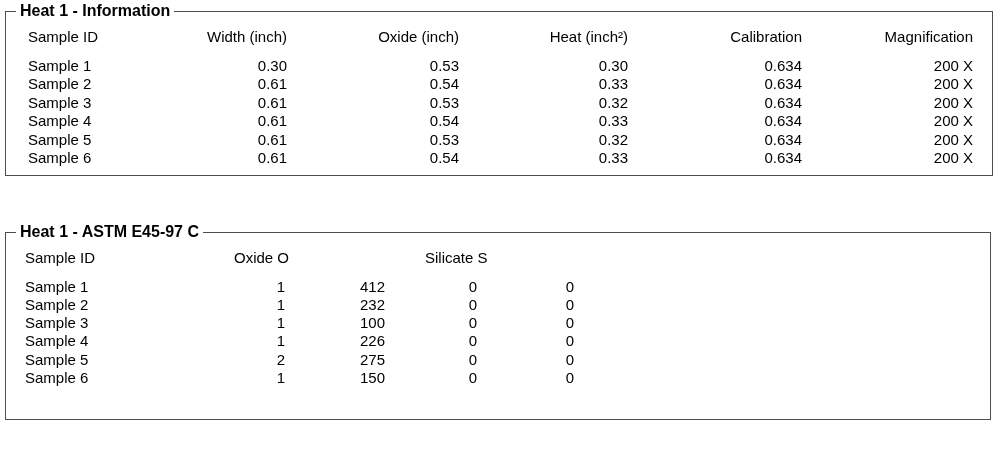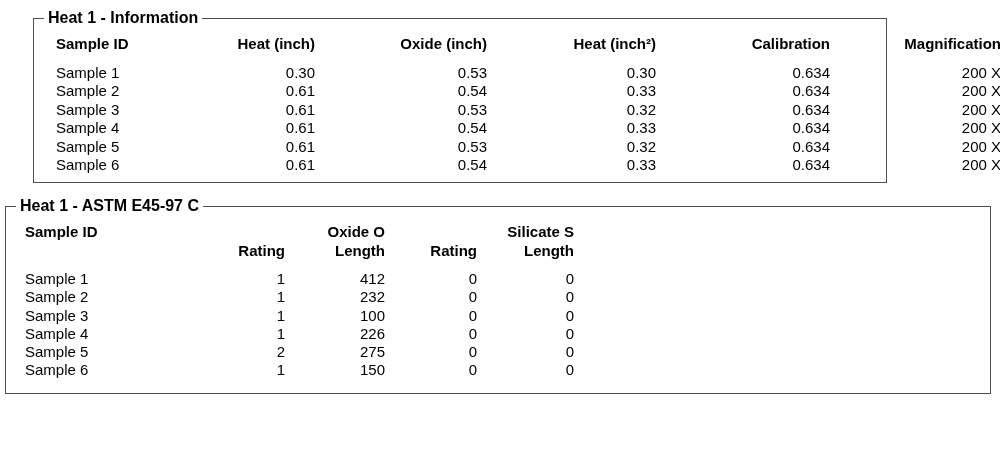--- a/index.html
+++ b/index.html
@@ -8,41 +8,41 @@
     background:#ffffff; color:#000000;
     position:relative; overflow:hidden;
     font-family:"Liberation Sans", sans-serif;
   }
   .panel {
     position:absolute; left:5px;
     border:1px solid #4d4d4d;
     background:#ffffff;
     box-sizing:border-box;
   }
-  #panel-info { top:18px; width:854px; height:165px;margin-left:28px; }
-  #panel-astm { top:206px; width:986px; height:188px; }
+  #panel-info { top:11px; width:988px; height:165px; }
+  #panel-astm { top:232px; width:986px; height:188px; }
   .legend {
     position:absolute; top:-11px; left:10px;
     background:#ffffff; padding:0 4px;
     font-weight:bold; font-size:16px; line-height:20px;
     white-space:nowrap;
   }
   table {
     border-collapse:collapse; table-layout:fixed;
     width:100%; margin-top:16px;
   }
   th, td {
     padding:0; margin:0;
     font-size:15px; font-weight:normal;
     white-space:nowrap; overflow:hidden;
   }
-  th { font-weight:bold; }
+  th { font-weight:normal; }
   .l { text-align:left; }
   .r { text-align:right; }
-  .c { text-align:right; }
+  .c { text-align:left; }
   .lead  { padding-left:22px; }
   .lead2 { padding-left:19px; }
   .hdr-row th { height:29px; vertical-align:top; line-height:18px; }
   .data-row td { height:18.4px; line-height:18.4px; }
   .hdr-row-a th, .hdr-row-b th, .hdr-row-b td { height:18.5px; line-height:18.5px; vertical-align:top; }
   .astm-data td { height:18.3px; line-height:18.3px; }
   .spacer-row td { height:10px; line-height:10px; font-size:1px; }
   .grp-oxide { padding-left:24px; }
   .grp-silicate { padding-left:40px; }
 </style>
@@ -57,21 +57,21 @@
         <col style="width:116px">
         <col style="width:172px">
       <col style="width:169px">
         <col style="width:174px">
         <col style="width:171px">
         <col style="width:19px">
     </colgroup>
     <tbody>
         <tr class="hdr-row">
       <th class="l lead">Sample ID</th>
-      <th class="r">Heat (inch)</th>
+      <th class="r">Width (inch)</th>
       <th class="r">Oxide (inch)</th>
       <th class="r">Heat (inch²)</th>
       <th class="r">Calibration</th>
       <th class="r">Magnification</th>
       <th></th>
     </tr>
     <tr class="data-row">
       <td class="l lead">Sample 1</td>
       <td class="r">0.30</td>
       <td class="r">0.53</td>
@@ -140,28 +140,20 @@
         <col style="width:97px">
         <col style="width:416px">
     </colgroup>
     <tbody>
         <tr class="hdr-row-a">
       <th class="l lead2">Sample ID</th>
       <th class="c grp-oxide" colspan="2">Oxide O</th>
       <th class="c grp-silicate" colspan="2">Silicate S</th>
       <th></th>
     </tr>
-    <tr class="hdr-row-b">
-      <td></td>
-      <th class="r">Rating</th>
-      <th class="r">Length</th>
-      <th class="r">Rating</th>
-      <th class="r">Length</th>
-      <td></td>
-    </tr>
     <tr class="spacer-row">
           <td colspan="6"></td>
         </tr>
     <tr class="astm-data">
       <td class="l lead2">Sample 1</td>
       <td class="r">1</td>
       <td class="r">412</td>
       <td class="r">0</td>
       <td class="r">0</td>
       <td></td>

